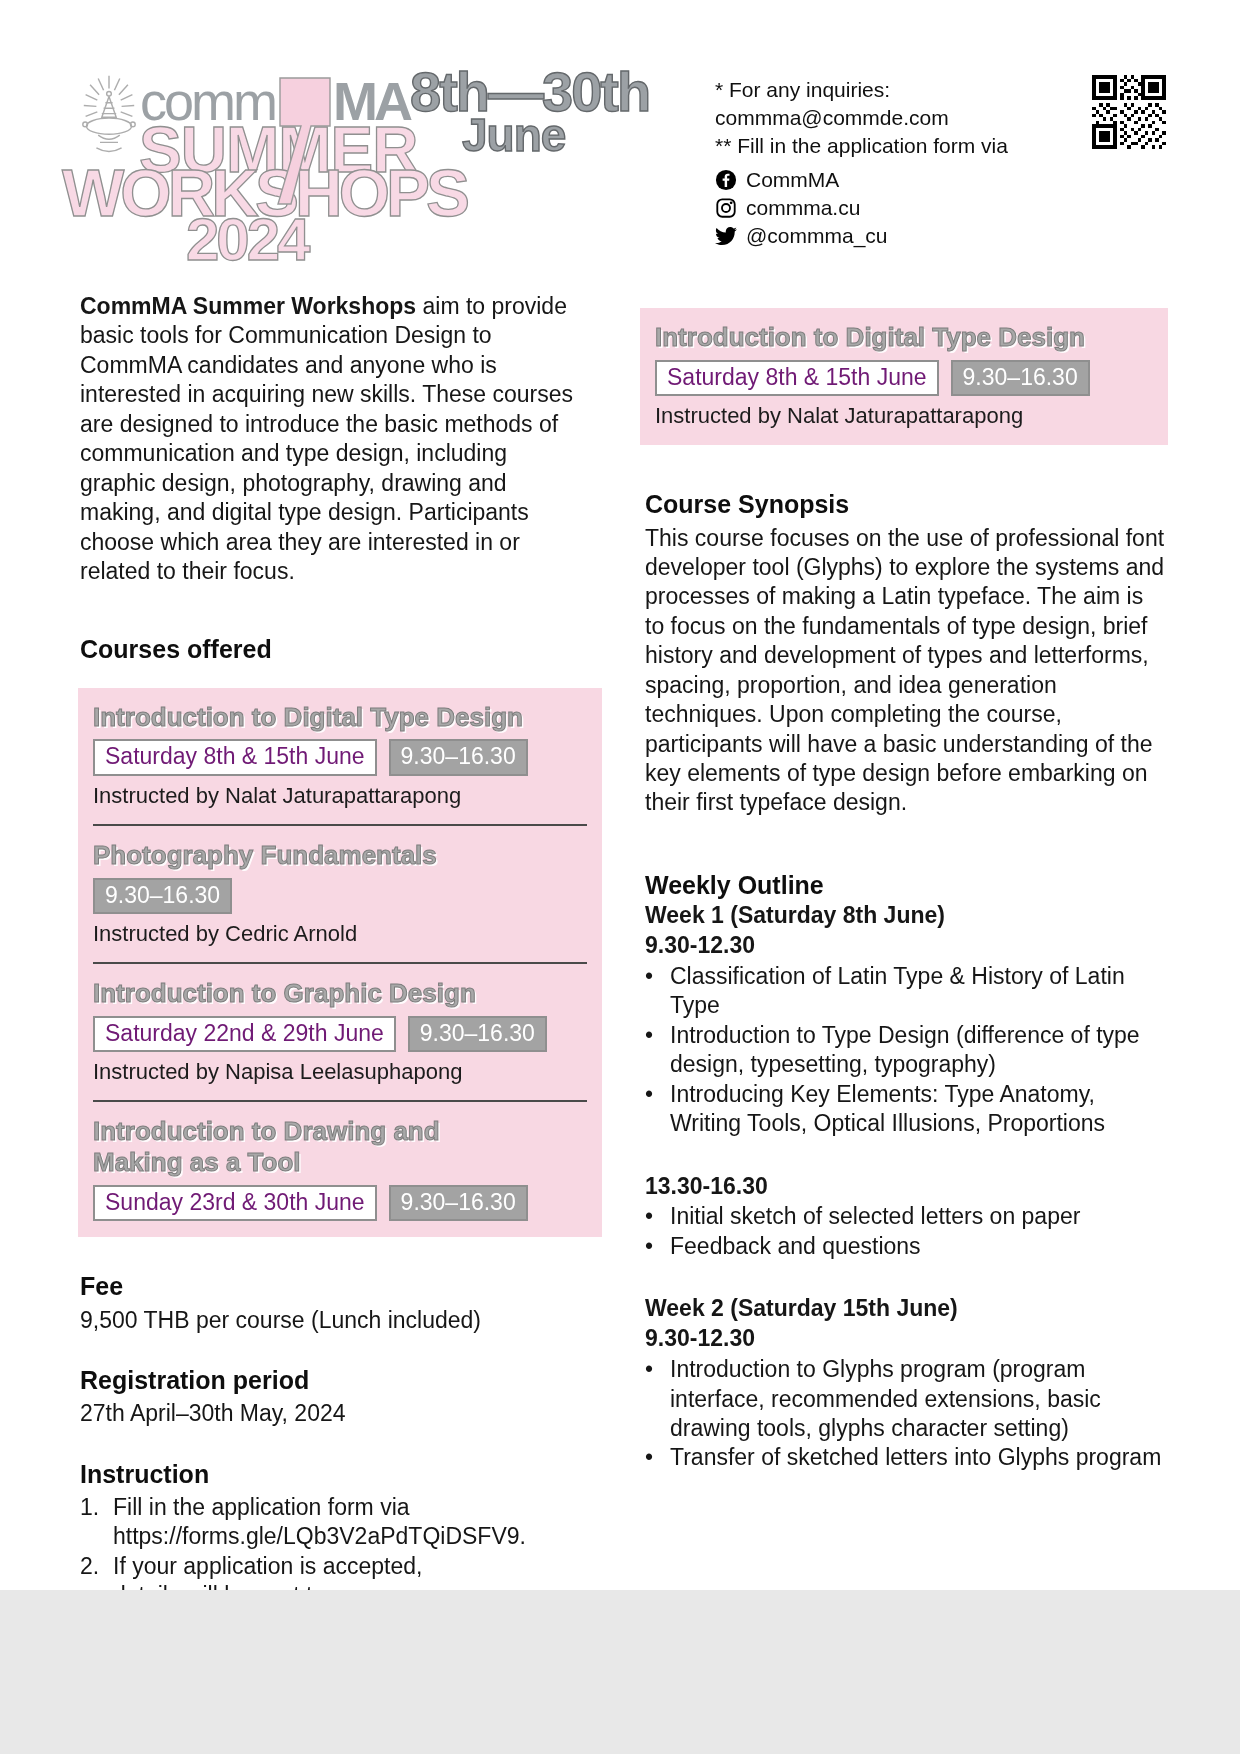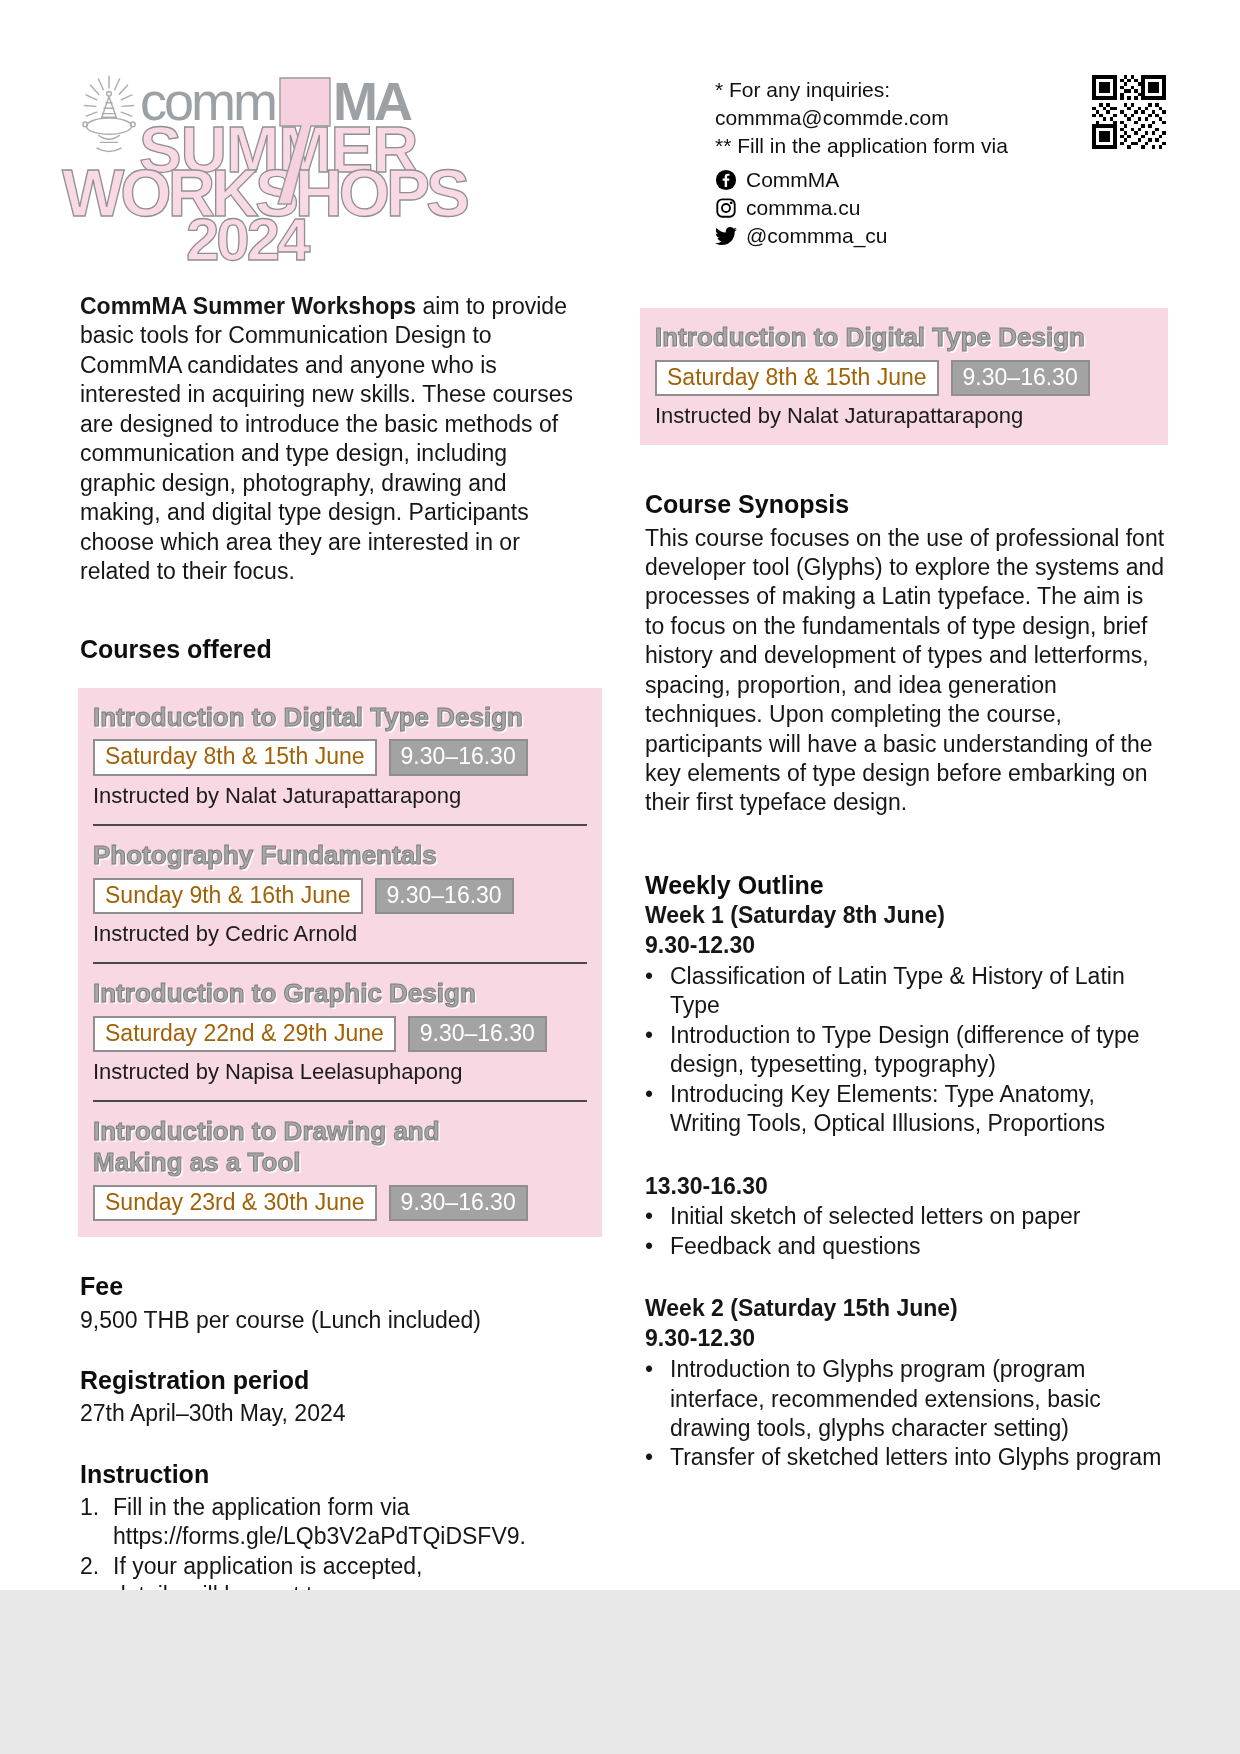--- a/index.html
+++ b/index.html
@@ -38,21 +38,21 @@
 
   
   .pinkbox{background:#f8d8e3;padding:14px 15px 16px 15px;}
   .box-left{margin-left:-2px;width:494px;margin-top:22px;}
   .box-right{margin-left:-5px;width:498px;}
   .course-title{font-size:26px;font-weight:700;line-height:1.18;color:#a8a8a8;
                 -webkit-text-stroke:1px #7d7d7d;text-shadow:2px 2px 0 rgba(255,255,255,0.9);}
   .course-title span{display:block;}
   .date-row{display:flex;gap:12px;margin-top:7px;align-items:stretch;}
   .badge{font-size:23px;line-height:1.2;padding:2px 10px 3px 10px;white-space:nowrap;}
-  .badge-date{background:#ffffff;border:2px solid #8f8f8f;color:#a16207;}
+  .badge-date{background:#ffffff;border:2px solid #8f8f8f;color:#701a75;}
   .badge-time{background:#a3a3a3;border:2px solid #8f8f8f;color:#ffffff;}
   .instructor{font-size:22px;margin-top:7px;color:#1c1c1c;}
   .course-div{border:none;border-top:2px solid #4a4a4a;margin:15px 0 14px 0;}
 
   .sec-fee{margin-top:34px;}
   .sec-reg{margin-top:30px;}
   .sec-ins{margin-top:30px;}
   .after-h{margin-top:3px;}
 
   .num-list{counter-reset:ins;margin-top:3px;}
@@ -110,20 +110,24 @@
     </svg>
   </div>
   <div class="logo-ma">MA</div>
 
   <div class="title-outline">
     <div class="t-summer">SUMMER</div>
     <div class="t-workshops">WORKSHOPS</div>
     <div class="t-2024">2024</div>
   </div>
 
+  <div class="dates-outline">
+    <div class="d-range">8th—30th</div>
+    <div class="d-june">June</div>
+  </div>
 
   <div class="contact">
     <div>* For any inquiries:</div>
     <div>commma@commde.com</div>
     <div>** Fill in the application form via</div>
   </div>
 
   <div class="qr">
     <svg width="74" height="74" viewBox="0 0 21 21" shape-rendering="crispEdges">
       <rect width="21" height="21" fill="#ffffff"></rect>
@@ -185,21 +189,20 @@
         <div class="instructor">Instructed by Nalat Jaturapattarapong</div>
       </div>
       <hr class="course-div">
 
       <div>
         <div class="course-title">
           <span>Photography Fundamentals</span>
           <span></span>
         </div>
         <div class="date-row">
-          <span class="badge badge-date">Sunday 9th &amp; 16th June</span>
           <span class="badge badge-time">9.30–16.30</span>
         </div>
         <div class="instructor">Instructed by Cedric Arnold</div>
       </div>
       <hr class="course-div">
 
       <div>
         <div class="course-title">
           <span>Introduction to Graphic Design</span>
           <span></span>

